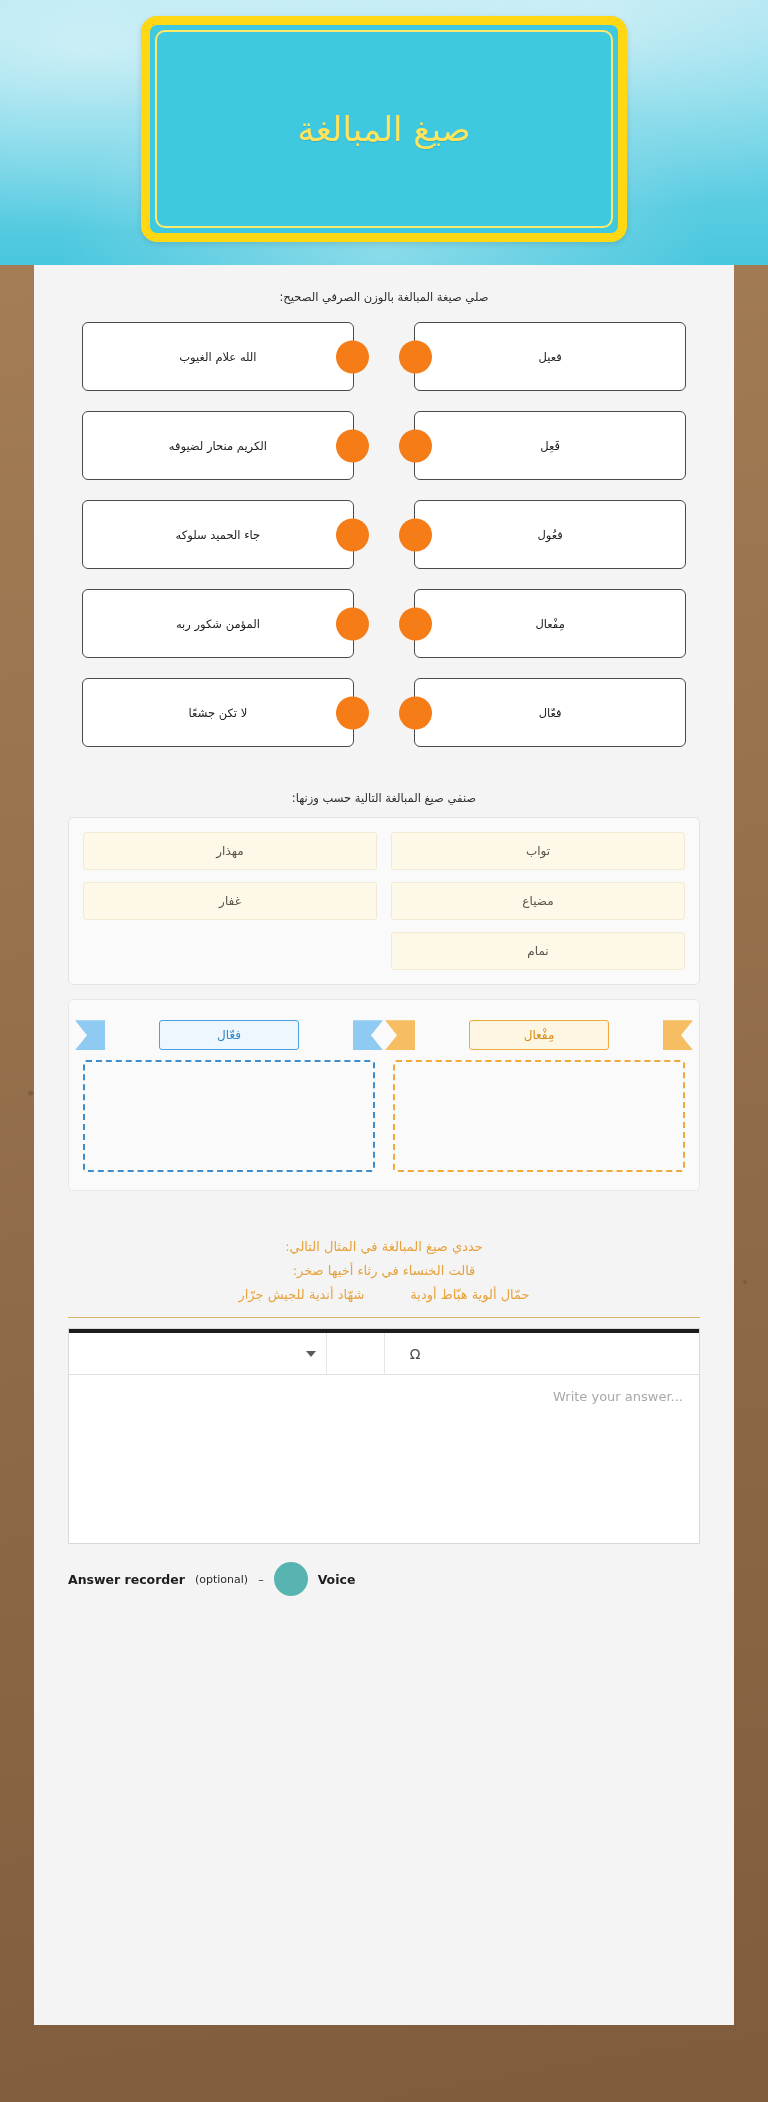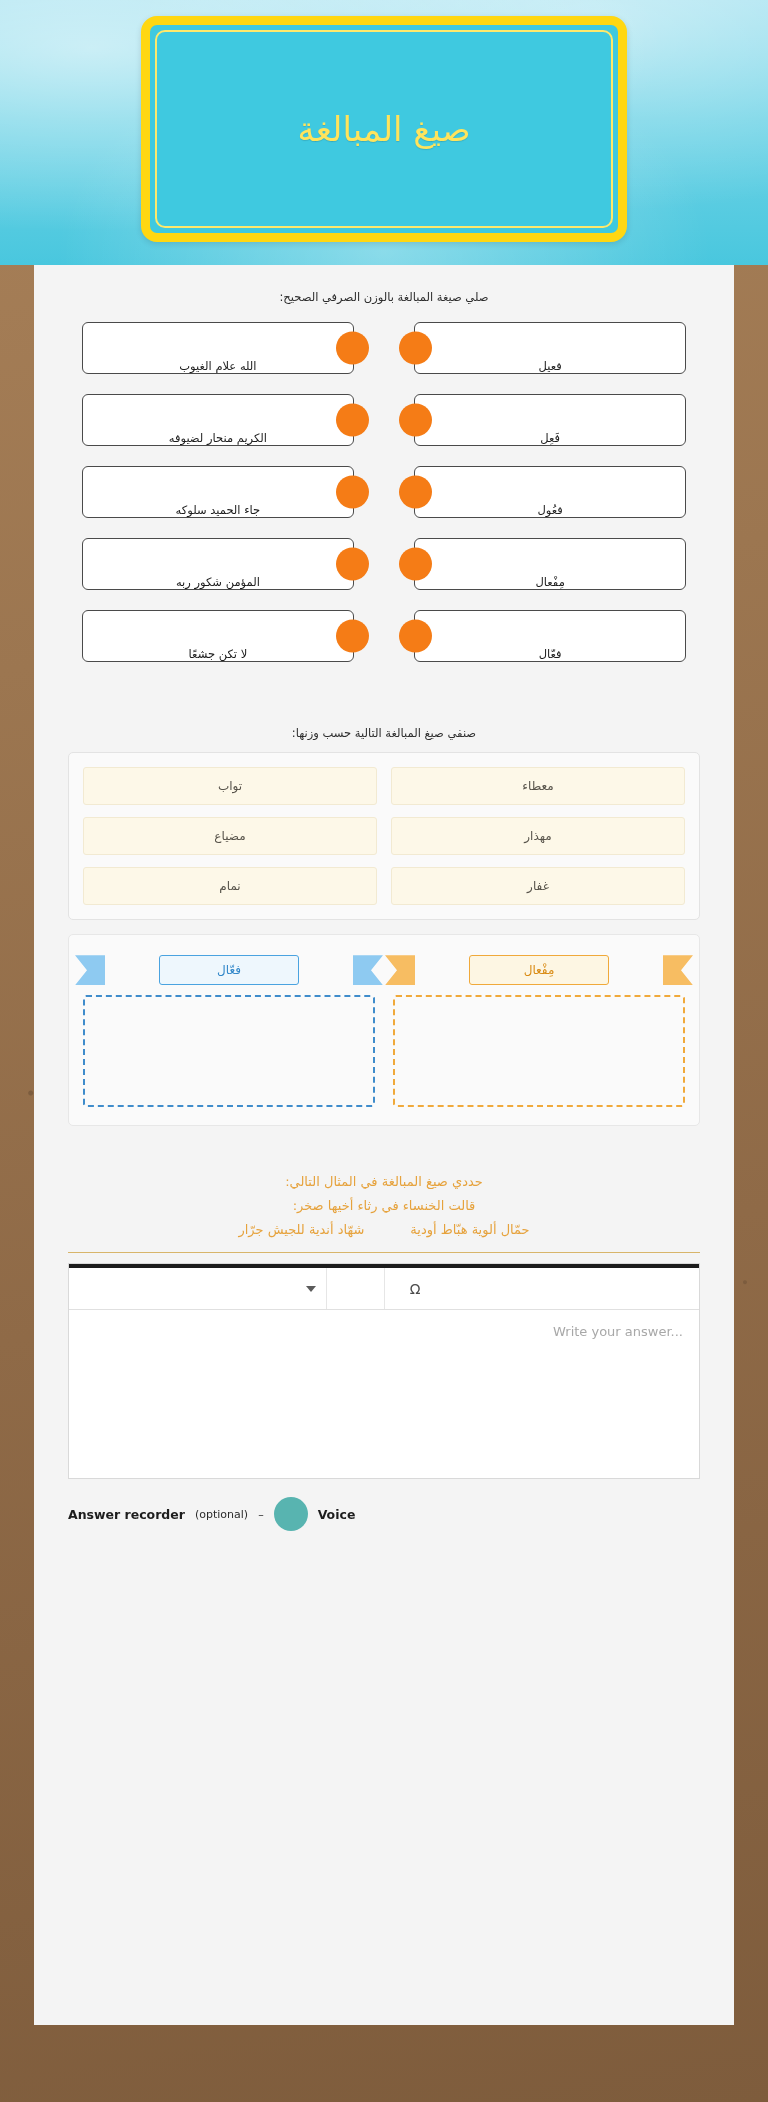--- a/index.html
+++ b/index.html
@@ -87,26 +87,26 @@
   .match {
     position: relative;
     display: flex;
     gap: 0;
     justify-content: space-between;
     padding: 0 14px;
   }
   .match-col { width: 45%; display: flex; flex-direction: column; gap: 20px; }
   .match-item {
     position: relative;
-    height: 52px;
+    height: 69px;
     background: #ffffff;
     border: 1.3px solid #4a4a4a;
     border-radius: 6px;
     display: flex;
-    align-items: flex-end;
+    align-items: center;
     justify-content: center;
     font-size: 11.5px;
     color: #1d1d1d;
   }
   .dot {
     position: absolute;
     width: 33px;
     height: 33px;
     border-radius: 50%;
     background: #f57c16;
@@ -114,21 +114,21 @@
     transform: translateY(-50%);
     cursor: pointer;
   }
   .col-right .dot { left: -16px; }
   .col-left .dot { right: -16px; }
   
   .section-label {
     font-size: 11.5px;
     color: #2d2d2d;
     text-align: center;
-    margin: 64px 0 12px 0;
+    margin: 44px 0 12px 0;
   }
   .card {
     background: #fafafa;
     border: 1px solid #e3e3e3;
     border-radius: 5px;
     padding: 14px;
   }
   .word-grid {
     display: grid;
     grid-template-columns: 1fr 1fr;
@@ -338,21 +338,20 @@
         <div class="match-item">
           <span>لا تكن جشعًا</span>
           <span class="dot"></span>
         </div>
       </div>
     </div>
 
     <div class="section-label">صنفي صيغ المبالغة التالية حسب وزنها:</div>
     <div class="card">
       <div class="word-grid">
-        <div class="word-chip">معطاء</div>
         <div class="word-chip">تواب</div>
         <div class="word-chip">مهذار</div>
         <div class="word-chip">مضياع</div>
         <div class="word-chip">غفار</div>
         <div class="word-chip">نمام</div>
       </div>
     </div>
 
     <div class="buckets-card">
       <div class="bucket bucket-orange">

